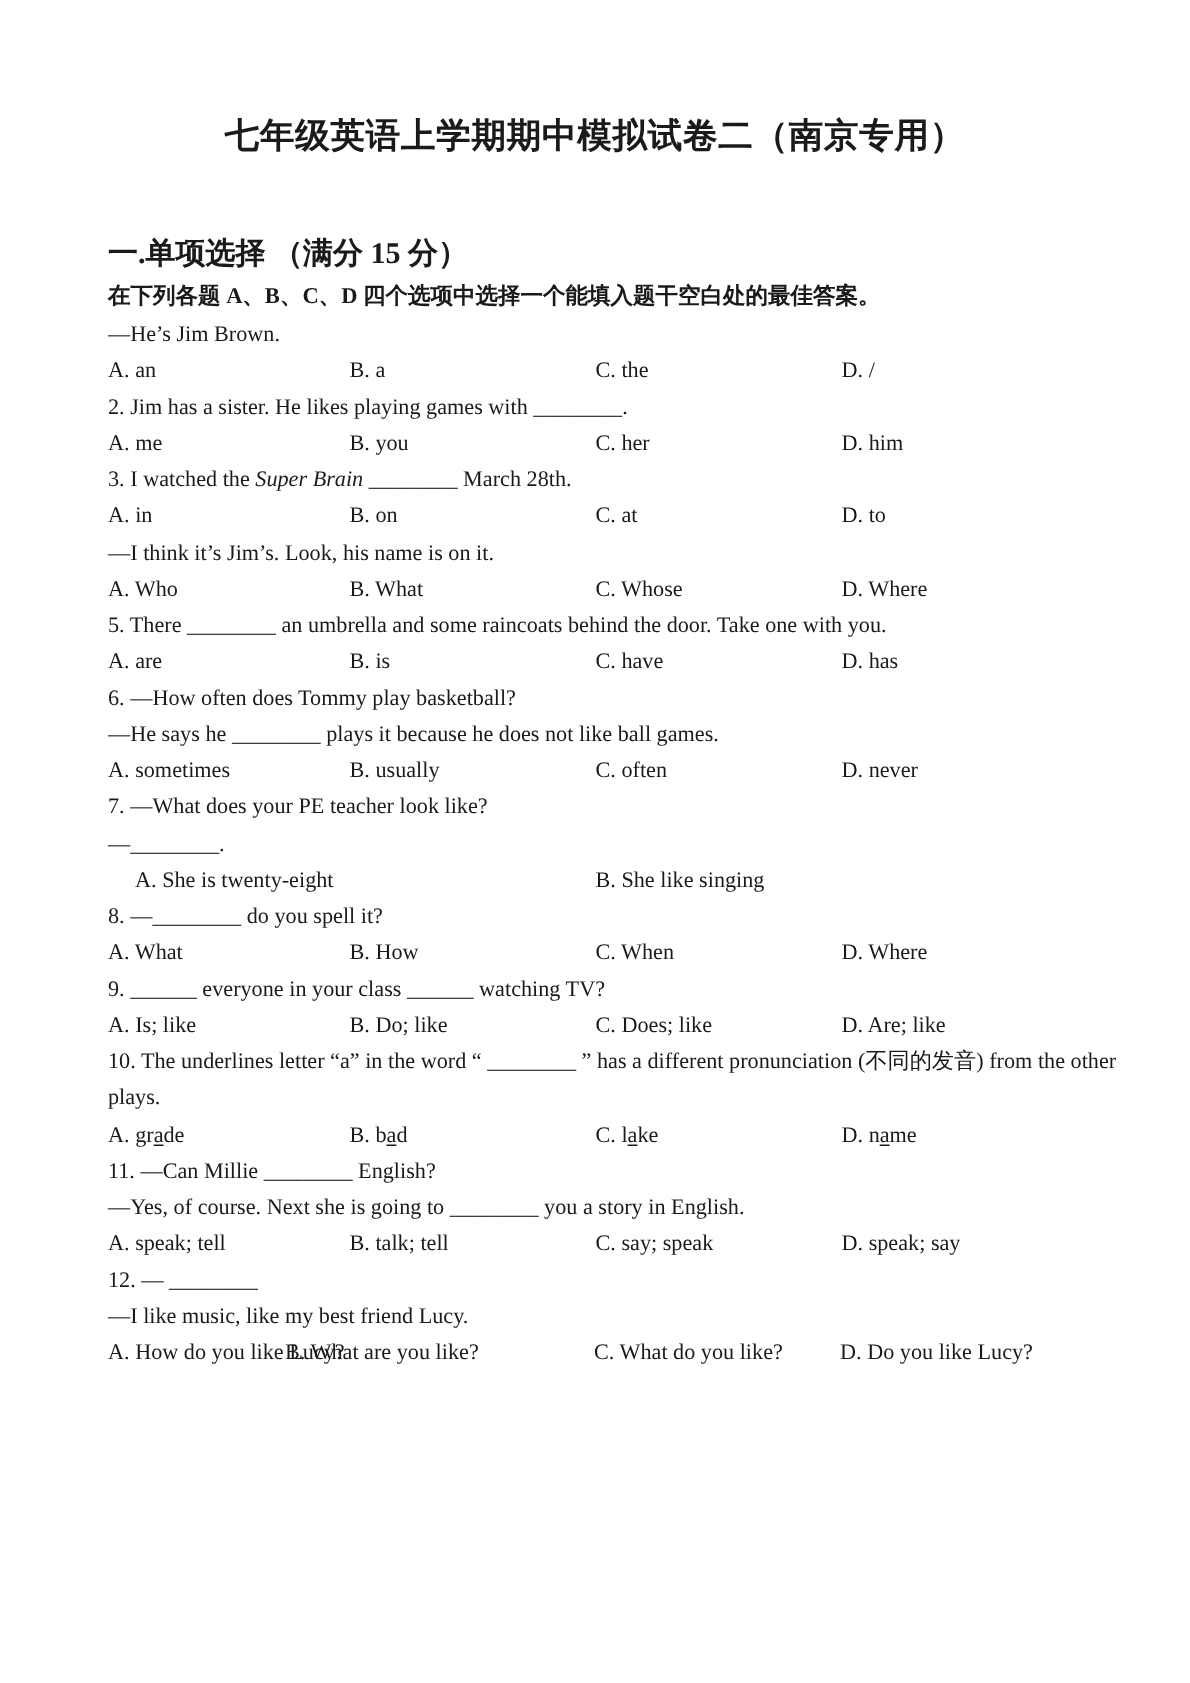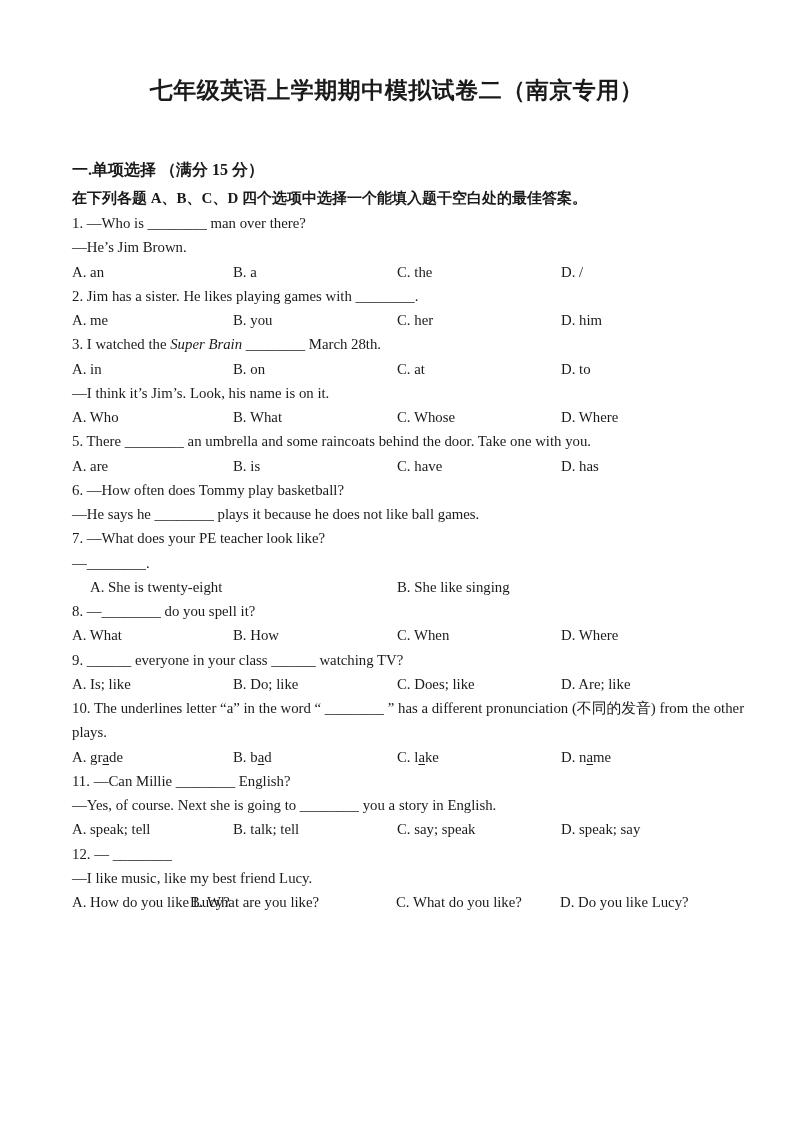--- a/index.html
+++ b/index.html
@@ -15,21 +15,21 @@
   .title {
     margin: 74px 0 0 0;
     text-align: center;
     font-size: 23px;
     font-weight: bold;
     line-height: 34px;
     letter-spacing: 0.5px;
   }
   .section-heading {
     margin: 48px 16px 0 72px;
-    font-size: 16px;
+    font-size: 20px;
     font-weight: bold;
     line-height: 27px;
   }
   .instructions {
     margin: 2px 11px 0 72px;
     font-size: 15px;
     font-weight: bold;
     line-height: 26px;
   }
   .rows {
@@ -57,33 +57,33 @@
   .u { text-decoration: underline; text-underline-offset: 2px; }
 </style>
 </head>
 <body>
 
 <div class="page">
   <h1 class="title">七年级英语上学期期中模拟试卷二（南京专用）</h1>
   <div class="section-heading">一.单项选择 （满分 15 分）</div>
   <div class="instructions">在下列各题 A、B、C、D 四个选项中选择一个能填入题干空白处的最佳答案。</div>
   <div class="rows">
-      <div class="row text"><span>1. —Who is ________ man over there?</span></div>
       <div class="row text"><span>—He’s Jim Brown.</span></div>
       <div class="row opts four"><span class="opt c0"><span>A. an</span></span><span class="opt c1"><span>B. a</span></span><span class="opt c2"><span>C. the</span></span><span class="opt c3"><span>D. /</span></span></div>
       <div class="row text"><span>2. Jim has a sister. He likes playing games with ________.</span></div>
       <div class="row opts four"><span class="opt c0"><span>A. me</span></span><span class="opt c1"><span>B. you</span></span><span class="opt c2"><span>C. her</span></span><span class="opt c3"><span>D. him</span></span></div>
       <div class="row text"><span>3. I watched the </span><span class="italic">Super Brain</span><span> ________ March 28th.</span></div>
       <div class="row opts four"><span class="opt c0"><span>A. in</span></span><span class="opt c1"><span>B. on</span></span><span class="opt c2"><span>C. at</span></span><span class="opt c3"><span>D. to</span></span></div>
       <div class="row text"><span>—I think it’s Jim’s. Look, his name is on it.</span></div>
       <div class="row opts four"><span class="opt c0"><span>A. Who</span></span><span class="opt c1"><span>B. What</span></span><span class="opt c2"><span>C. Whose</span></span><span class="opt c3"><span>D. Where</span></span></div>
       <div class="row text"><span>5. There ________ an umbrella and some raincoats behind the door. Take one with you.</span></div>
       <div class="row opts four"><span class="opt c0"><span>A. are</span></span><span class="opt c1"><span>B. is</span></span><span class="opt c2"><span>C. have</span></span><span class="opt c3"><span>D. has</span></span></div>
       <div class="row text"><span>6. —How often does Tommy play basketball?</span></div>
       <div class="row text"><span>—He says he ________ plays it because he does not like ball games.</span></div>
+      <div class="row opts four"><span class="opt c0"><span>A. sometimes</span></span><span class="opt c1"><span>B. usually</span></span><span class="opt c2"><span>C. often</span></span><span class="opt c3"><span>D. never</span></span></div>
       <div class="row text"><span>7. —What does your PE teacher look like?</span></div>
       <div class="row text"><span>—________.</span></div>
       <div class="row opts two"><span class="opt c0"><span>A. She is twenty-eight</span></span><span class="opt c1"><span>B. She like singing</span></span></div>
       <div class="row text"><span>8. —________ do you spell it?</span></div>
       <div class="row opts four"><span class="opt c0"><span>A. What</span></span><span class="opt c1"><span>B. How</span></span><span class="opt c2"><span>C. When</span></span><span class="opt c3"><span>D. Where</span></span></div>
       <div class="row text"><span>9. ______ everyone in your class ______ watching TV?</span></div>
       <div class="row opts four"><span class="opt c0"><span>A. Is; like</span></span><span class="opt c1"><span>B. Do; like</span></span><span class="opt c2"><span>C. Does; like</span></span><span class="opt c3"><span>D. Are; like</span></span></div>
       <div class="row text"><span>10. The underlines letter “a” in the word “ ________ ” has a different pronunciation (不同的发音) from the other</span></div>
       <div class="row text"><span>plays.</span></div>
       <div class="row opts four"><span class="opt c0"><span>A. gr</span><span class="u">a</span><span>de</span></span><span class="opt c1"><span>B. b</span><span class="u">a</span><span>d</span></span><span class="opt c2"><span>C. l</span><span class="u">a</span><span>ke</span></span><span class="opt c3"><span>D. n</span><span class="u">a</span><span>me</span></span></div>

